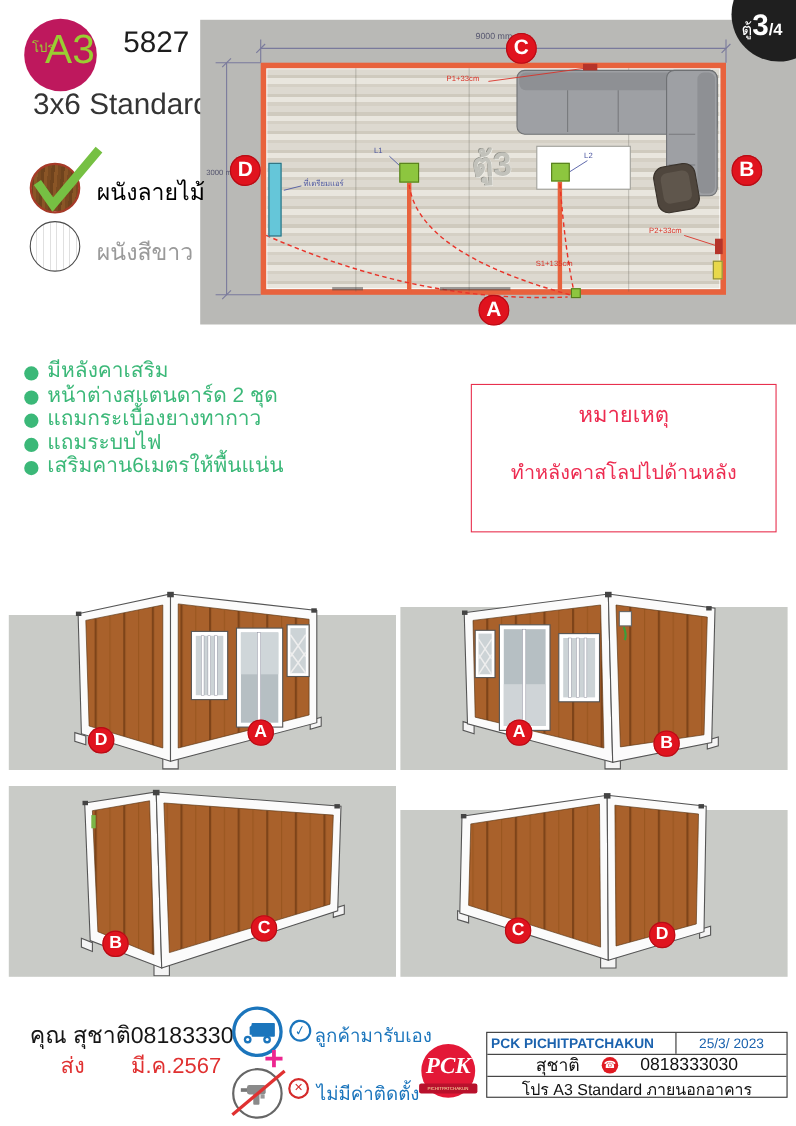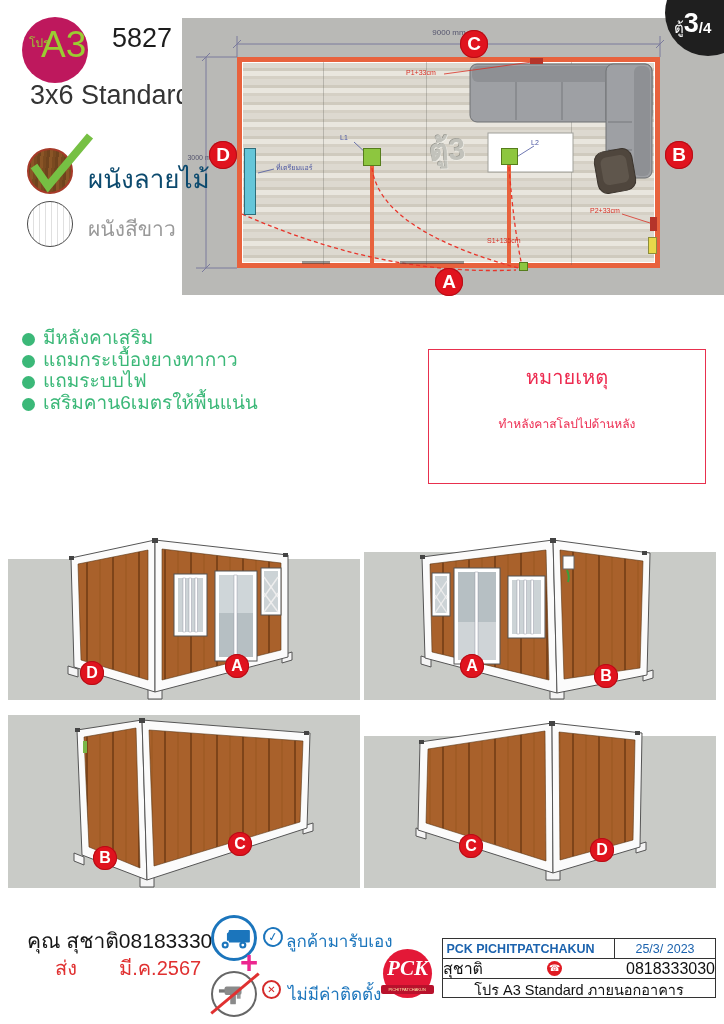--- a/index.html
+++ b/index.html
@@ -36,31 +36,31 @@
   .p1mark{position:absolute;left:348px;top:40px;width:13px;height:6px;background:#b5342a;}
   .p2mark{position:absolute;left:468px;top:199px;width:7px;height:14px;background:#b5342a;}
   .ymark{position:absolute;left:466px;top:219px;width:9px;height:17px;background:#e8d84a;border:1px solid #8d8d3a;box-sizing:border-box;}
   .swmark{position:absolute;left:337px;top:244px;width:9px;height:9px;background:#8dc63f;border:1px solid #567d1c;box-sizing:border-box;}
   .track{position:absolute;height:3px;background:rgba(60,60,60,.5);}
   
   .opt-wood{position:absolute;left:27px;top:148px;width:46px;height:46px;border-radius:50%;border:2.5px solid #a63a28;box-sizing:border-box;
             background:repeating-linear-gradient(95deg,#6f431d 0 3px,#8a5526 3px 6px,#7a4a20 6px 9px);}
   .opt-white{position:absolute;left:27px;top:201px;width:46px;height:46px;border-radius:50%;border:1.5px solid #4a4a4a;box-sizing:border-box;
              background:repeating-linear-gradient(90deg,#ffffff 0 5px,#e0e0e0 5px 6px);}
-  .opt-label1{position:absolute;left:88px;top:158px;font-size:26px;color:#0c4a6e;}
+  .opt-label1{position:absolute;left:88px;top:158px;font-size:21px;color:#000000;}
   .opt-label2{position:absolute;left:88px;top:212px;font-size:21px;color:#9a9a9a;}
   
   .features{position:absolute;left:22px;top:328px;}
   .feat{display:flex;align-items:flex-start;margin-bottom:1px;}
   .dot{width:13px;height:13px;border-radius:50%;background:#3bb878;margin:5px 8px 0 0;flex:none;}
   .feat span.txt{font-size:19px;color:#3bb878;line-height:20.5px;}
   
   .note{position:absolute;left:428px;top:349px;width:278px;height:135px;border:1.5px solid #e8304e;box-sizing:border-box;background:#fff;}
   .note-title{position:absolute;left:0;right:0;top:11px;text-align:center;font-size:20px;color:#ed2b50;}
-  .note-body{position:absolute;left:0;right:0;top:64px;text-align:center;font-size:12px;color:#ed2b50;}
+  .note-body{position:absolute;left:0;right:0;top:64px;text-align:center;font-size:18px;color:#ed2b50;}
   
   .vpanel{position:absolute;width:352px;overflow:hidden;}
   .v1{left:8px;top:527px;height:173px;background:linear-gradient(#fff 0 32px,#c9cbc7 32px 100%);}
   .v2{left:364px;top:527px;height:173px;background:linear-gradient(#fff 0 25px,#c9cbc7 25px 100%);}
   .v3{left:8px;top:703px;height:185px;background:linear-gradient(#fff 0 12px,#c9cbc7 12px 100%);}
   .v4{left:364px;top:703px;height:185px;background:linear-gradient(#fff 0 33px,#c9cbc7 33px 100%);}
   
   .cust{position:absolute;left:27px;top:924px;font-size:21px;color:#161616;}
   .ship{position:absolute;left:55px;top:952px;font-size:20px;color:#e03131;display:flex;gap:42px;}
   .deliv{position:absolute;left:44px;top:979px;font-size:19px;color:#222;}
@@ -69,21 +69,21 @@
   .slash{position:absolute;left:204px;top:992px;width:62px;height:3px;background:#e03131;transform:rotate(-40deg);z-index:3;}
   .okc{position:absolute;left:263px;top:927px;width:16px;height:16px;border-radius:50%;border:2px solid #1b75bc;color:#1b75bc;font-size:12px;line-height:16px;text-align:center;transform:rotate(-10deg);}
   .xc{position:absolute;left:262px;top:980px;width:15px;height:15px;border-radius:50%;border:2px solid #d42b2b;color:#d42b2b;font-size:10px;line-height:15px;text-align:center;}
   .bluetxt{position:absolute;font-size:17px;color:#1b75bc;}
   .plus{position:absolute;left:240px;top:945px;font-size:31px;font-weight:900;color:#ec268f;}
   .ftable{position:absolute;left:442px;top:938px;width:274px;height:60px;border:1px solid #333;box-sizing:border-box;background:#fff;}
   .frow{display:flex;height:20px;box-sizing:border-box;border-bottom:1px solid #333;align-items:center;}
   .frow:last-child{border-bottom:none;}
   .fc-company{flex:1;text-align:center;font-size:12.5px;font-weight:bold;color:#1c63ae;}
   .fc-date{width:100px;border-left:1px solid #333;text-align:center;font-size:12.5px;color:#1c63ae;align-self:stretch;display:flex;align-items:center;justify-content:center;margin-left:16px;}
-  .frow2{justify-content:space-between;gap:5px;font-size:16px;color:#111;}
+  .frow2{justify-content:center;gap:20px;font-size:16px;color:#111;}
   .frow3{justify-content:center;font-size:14.5px;color:#111;}
   .phone-ic{width:15px;height:15px;border-radius:50%;background:#e01a22;color:#fff;font-size:9px;line-height:15px;text-align:center;flex:none;}
   .pck-logo{position:absolute;left:383px;top:949px;width:49px;height:49px;border-radius:50%;background:#e31837;z-index:2;}
   .pck-txt{position:absolute;left:0;right:0;top:7px;text-align:center;color:#fff;font-family:"Liberation Serif",serif;font-style:italic;font-weight:bold;font-size:21px;}
   .pck-banner{position:absolute;left:381px;top:985px;width:53px;height:9px;background:#b8112c;border-radius:2px;z-index:3;overflow:hidden;display:flex;align-items:center;justify-content:center;}
   .pck-banner span{display:inline-block;font-size:8px;color:#ffe9a8;transform:scale(.5);white-space:nowrap;}
   svg{display:block;}
 </style>
 </head>
 <body>
@@ -198,20 +198,24 @@
     <polyline points="10,38 24,58 66,8" fill="none" stroke="#76c043" stroke-width="8"></polyline>
   </svg>
   <div class="opt-label1">ผนังลายไม้</div>
   <div class="opt-white"></div>
   <div class="opt-label2">ผนังสีขาว</div>
 
   <div class="features">
     <div class="feat">
         <span class="dot"></span>
         <span class="txt">มีหลังคาเสริม</span>
+      </div>
+    <div class="feat">
+        <span class="dot"></span>
+        <span class="txt">หน้าต่างสแตนดาร์ด 2 ชุด</span>
       </div>
     <div class="feat">
         <span class="dot"></span>
         <span class="txt">แถมกระเบื้องยางทากาว</span>
       </div>
     <div class="feat">
         <span class="dot"></span>
         <span class="txt">แถมระบบไฟ</span>
       </div>
     <div class="feat">

